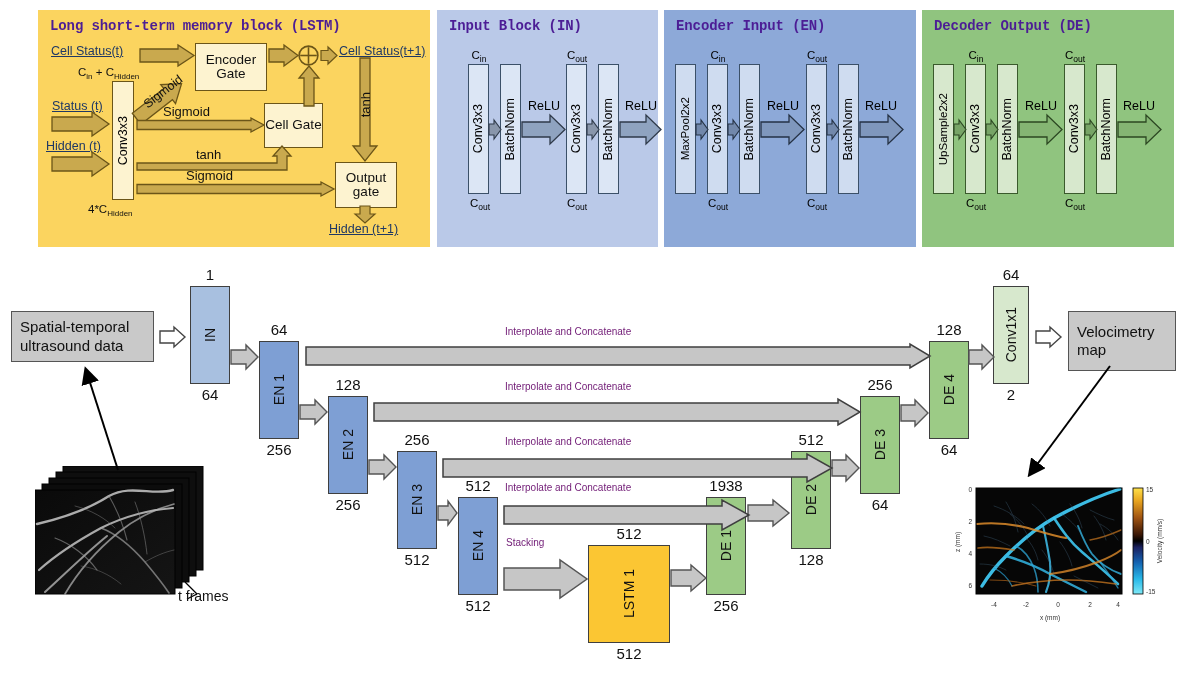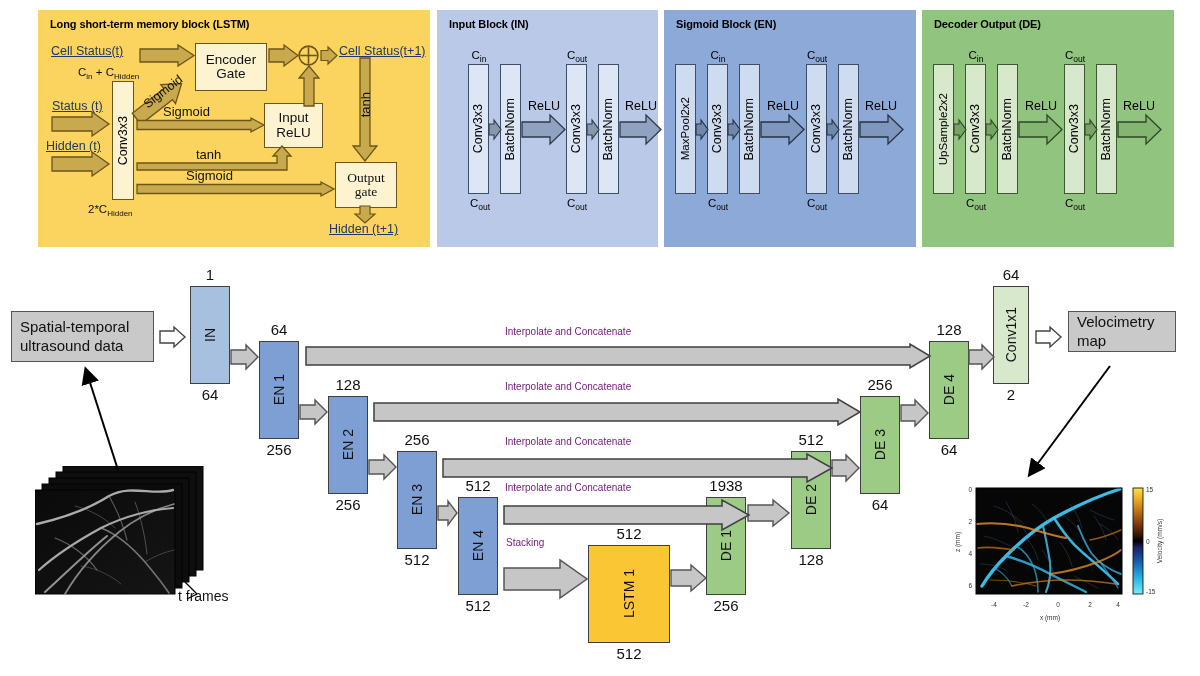--- a/index.html
+++ b/index.html
@@ -2,21 +2,21 @@
 <html><head>
 <meta charset="utf-8">
 <style>
   html,body{margin:0;padding:0;background:#fff;}
   body{width:1200px;height:676px;position:relative;overflow:hidden;
        font-family:"Liberation Sans","DejaVu Sans",sans-serif;color:#000;}
   .abs{position:absolute;box-sizing:border-box;}
 
   
   .panel{position:absolute;box-sizing:border-box;}
-  .panel-title{position:absolute;font-weight:bold;font-size:11px;color:#000000;letter-spacing:-0.1px;}
+  .panel-title{position:absolute;font-weight:bold;font-size:14px;color:#4c1d95;letter-spacing:-0.1px;font-family:Liberation Mono, monospace;}
 
   .blk{position:absolute;box-sizing:border-box;border:1.4px solid #3b5068;
        display:flex;align-items:center;justify-content:center;}
   .blk span{writing-mode:vertical-rl;transform:rotate(180deg);
             font-size:12.5px;white-space:nowrap;line-height:1;}
 
   .cap{position:absolute;font-size:11.5px;text-align:center;white-space:nowrap;}
   .cap sub{font-size:8.5px;}
 
   
@@ -52,35 +52,35 @@
 <div class="lbl-blue" style="left:51px;top:44px;">Cell Status(t)</div>
 <div class="lbl-blue" style="left:339px;top:44px;">Cell Status(t+1)</div>
 <div class="lbl-blue" style="left:52px;top:99px;">Status (t)</div>
 <div class="lbl-blue" style="left:46px;top:139px;">Hidden (t)</div>
 <div class="lbl-blue" style="left:329px;top:222px;">Hidden (t+1)</div>
 
 <div class="lbl-dark" style="left:78px;top:66px;font-size:11.5px;">
   <span>C</span><sub style="font-size:8px;">in</sub><span> + C</span><sub style="font-size:8px;">Hidden</sub>
 </div>
 <div class="lbl-dark" style="left:88px;top:203px;font-size:11.5px;">
-  <span>2*C</span><sub style="font-size:8px;">Hidden</sub>
+  <span>4*C</span><sub style="font-size:8px;">Hidden</sub>
 </div>
 
 <div class="blk" style="left:112px;top:81px;width:22px;height:119px;background:#fdf3d0;border:1.5px solid #6b5518;">
   <span>Conv3x3</span>
 </div>
 
 <div class="gate" style="left:195px;top:43px;width:72px;height:48px;">
   <span style="display:block;">Encoder Gate</span>
 </div>
 <div class="gate" style="left:264px;top:103px;width:59px;height:45px;">
-  <span style="display:block;">Input ReLU</span>
+  <span style="display:block;">Cell Gate</span>
 </div>
 <div class="gate" style="left:335px;top:162px;width:62px;height:46px;">
-  <span style="display:block;font-family:Liberation Serif, serif;">Output gate</span>
+  <span style="display:block;">Output gate</span>
 </div>
 
 <div class="abs" style="left:298px;top:45px;width:21px;height:21px;">
   <svg width="21" height="21" viewBox="0 0 21 21">
     <circle cx="10.5" cy="10.5" r="9.4" fill="none" stroke="#6b5518" stroke-width="1.6"></circle>
     <line x1="2.2" y1="10.5" x2="18.8" y2="10.5" stroke="#6b5518" stroke-width="1.6"></line>
     <line x1="10.5" y1="2.2" x2="10.5" y2="18.8" stroke="#6b5518" stroke-width="1.6"></line>
   </svg>
 </div>
 
@@ -201,21 +201,21 @@
     </svg>
   </div>
 <div class="arw" style="left:620px;top:115px;">
   <svg width="42" height="29">
       <path d="M0,7 L26,7 L26,0 L41,14.5 L26,29 L26,22 L0,22 Z" fill="#8fa3c0" stroke="#2f3a4a" stroke-width="1.3"></path>
     </svg>
   </div>
 <div class="cap" style="left:617px;top:99px;width:48px;font-size:12.5px;">ReLU</div>
 
 <div class="panel" style="left:664px;top:10px;width:252px;height:237px;background:#8da9d8;"></div>
-<div class="panel-title" style="left:676px;top:18px;">Sigmoid Block (EN)</div>
+<div class="panel-title" style="left:676px;top:18px;">Encoder Input (EN)</div>
 
 <div class="blk" style="left:675px;top:64px;width:21px;height:130px;background:#cfdcf0;">
   <span style="font-size:11.5px;">MaxPool2x2</span>
   </div>
 <div class="blk" style="left:707px;top:64px;width:21px;height:130px;background:#cfdcf0;">
   <span>Conv3x3</span>
   </div>
 <div class="blk" style="left:739px;top:64px;width:21px;height:130px;background:#cfdcf0;">
   <span>BatchNorm</span>
   </div>
@@ -424,21 +424,21 @@
   </div>
 <div class="num" style="left:929px;top:321px;width:40px;">128</div>
 <div class="num" style="left:929px;top:441px;width:40px;">64</div>
 
 <div class="mbox" style="left:993px;top:286px;width:36px;height:98px;background:#d7e8cd;border-color:#3f3f3f;">
   <span>Conv1x1</span>
   </div>
 <div class="num" style="left:993px;top:266px;width:36px;">64</div>
 <div class="num" style="left:993px;top:386px;width:36px;">2</div>
 
-<div class="greybox" style="left:1068px;top:311px;width:108px;height:41px;justify-content:center;">
+<div class="greybox" style="left:1068px;top:311px;width:108px;height:60px;justify-content:center;">
   <span>Velocimetry map</span>
 </div>
 
 <div class="arw" style="left:160px;top:327px;">
   <svg width="26" height="20">
       <path d="M0,4 L14,4 L14,0 L25,10 L14,20 L14,16 L0,16 Z" fill="#fff" stroke="#444" stroke-width="1.4"></path>
     </svg>
   </div>
 
 <div class="arw" style="left:231px;top:345px;">

